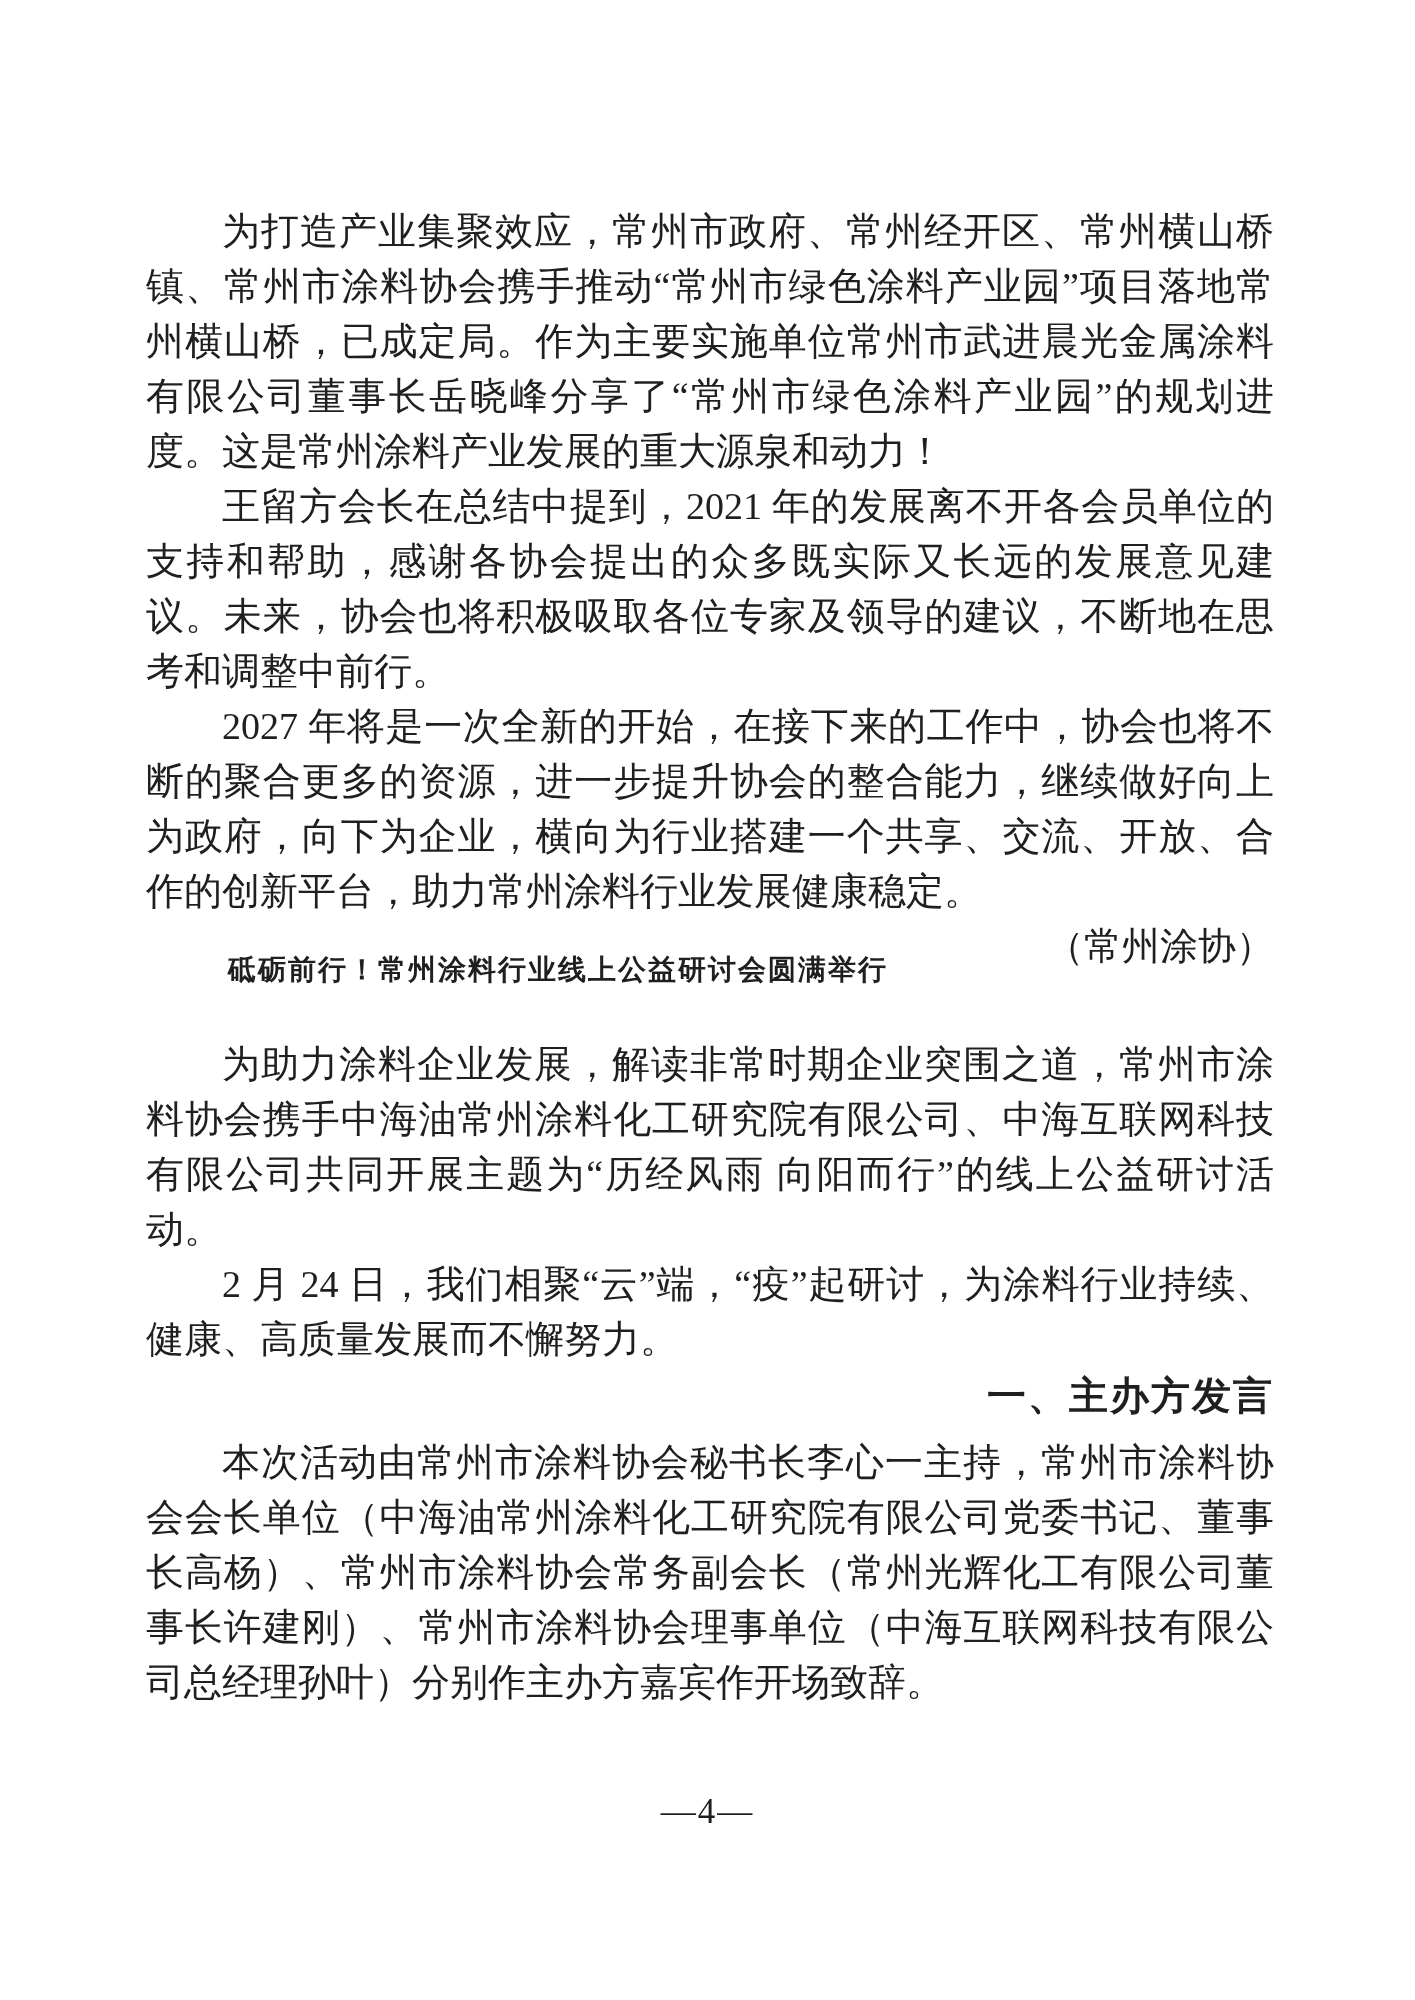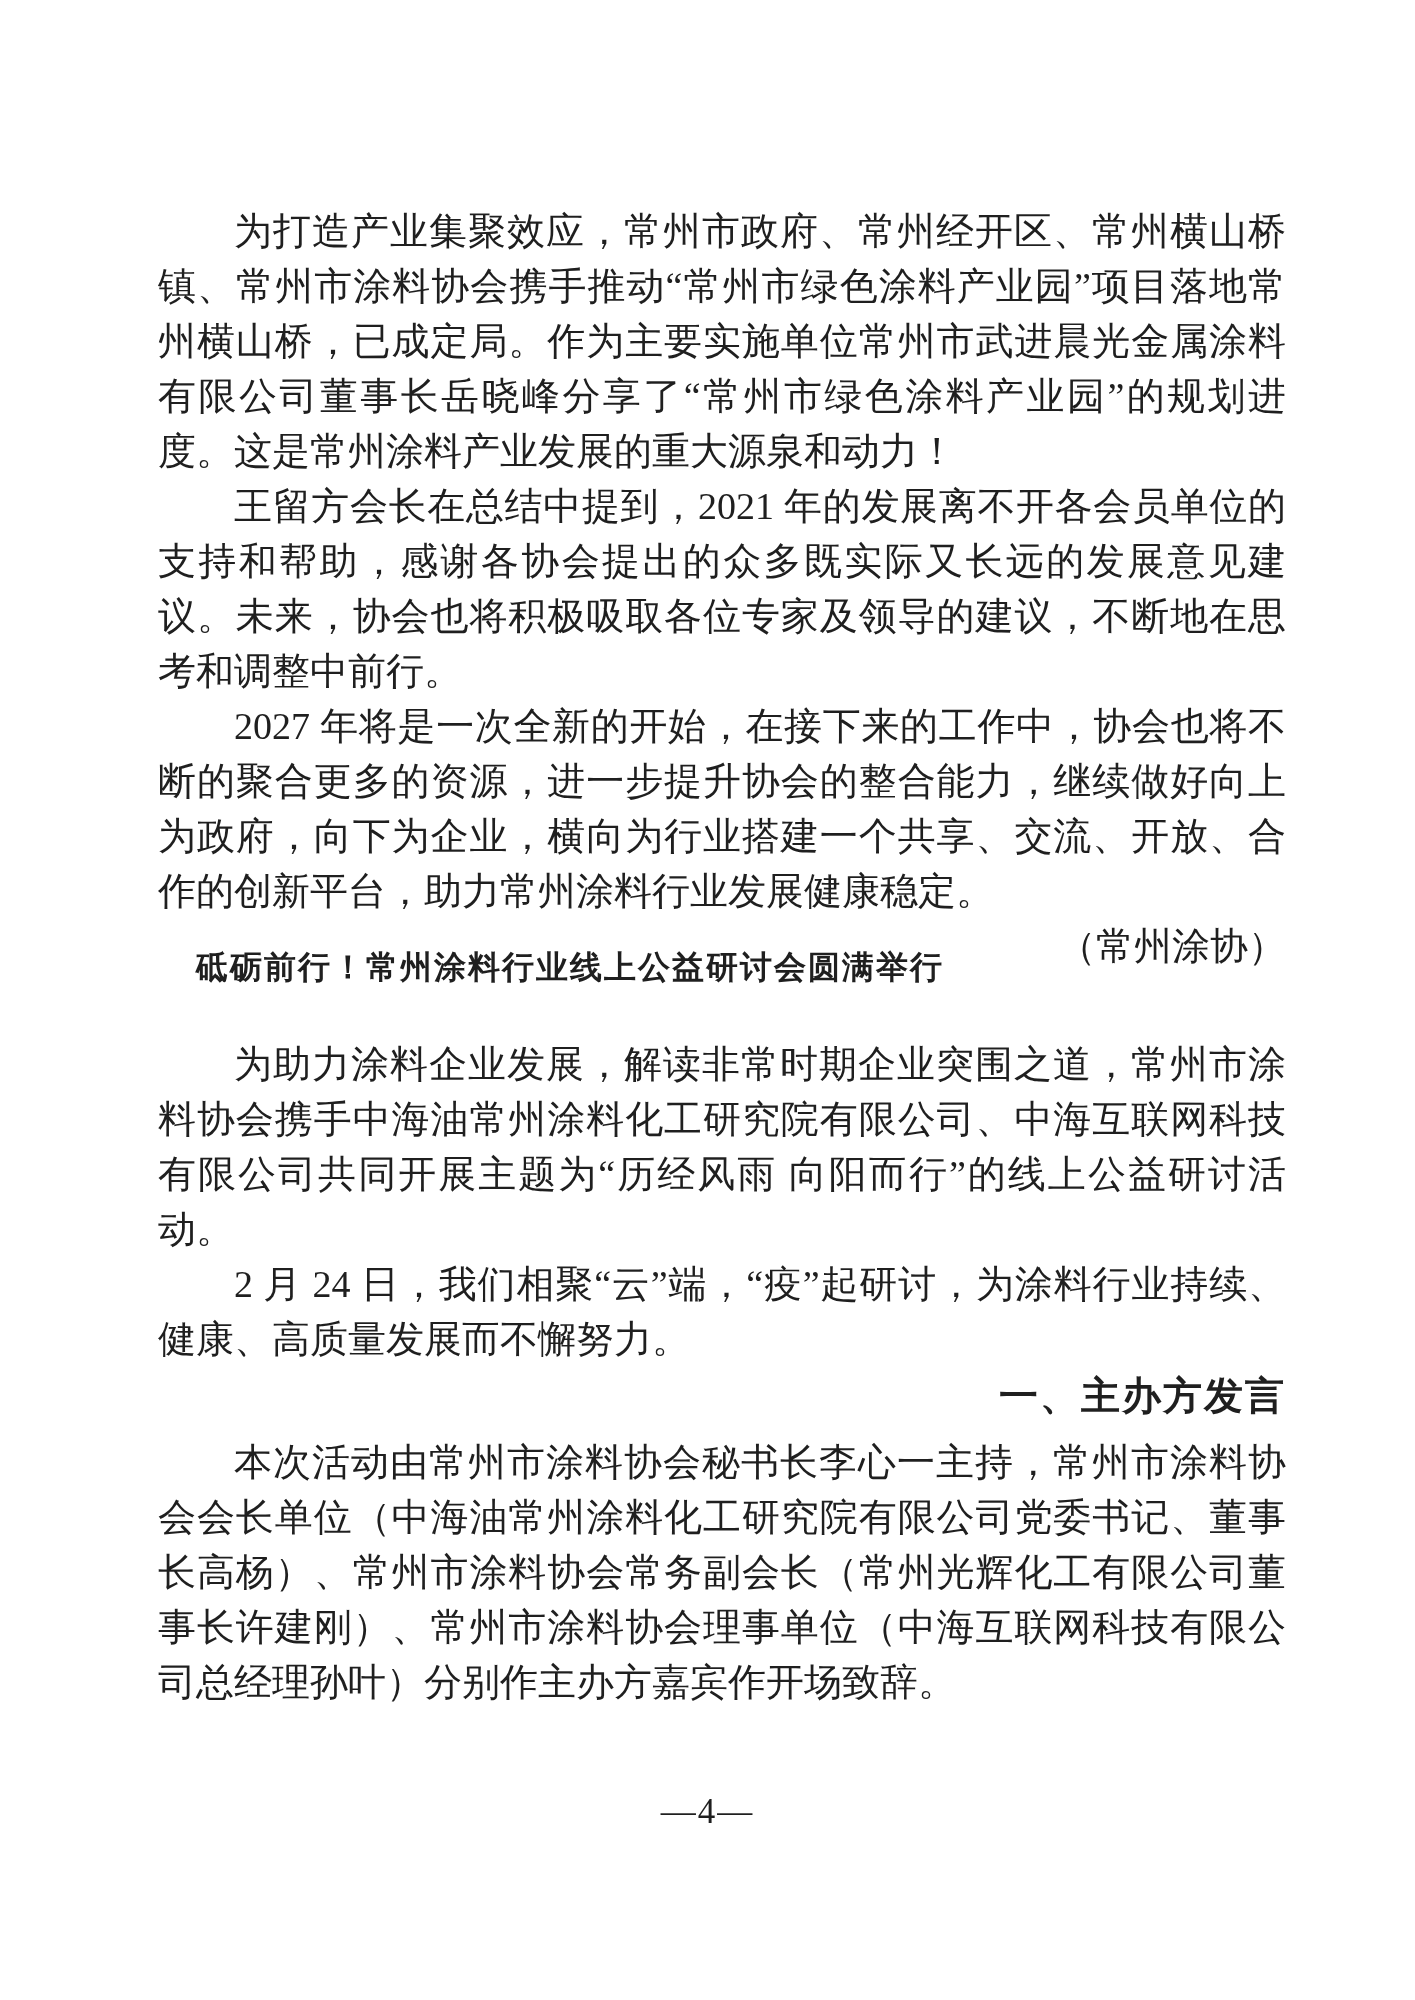--- a/index.html
+++ b/index.html
@@ -11,37 +11,37 @@
     position: relative;
     width: 1415px;
     height: 2000px;
     background: #ffffff;
     color: #1f1f1f;
     font-family: "Liberation Serif", "DejaVu Serif", serif;
     overflow: hidden;
   }
   .content {
     position: absolute;
-    left: 158px;
+    left: 146px;
     top: 204px;
     width: 1128px;
     font-size: 38px;
     line-height: 55px;
     text-align: justify;
   }
   .para {
     margin: 0;
     text-indent: 2em;
   }
   .attribution {
     float: right;
   }
   .article-title {
-    font-family: Liberation Mono, monospace;
-    font-size: 32px;
+    font-family: Liberation Sans, sans-serif;
+    font-size: 28px;
     line-height: 58px;
     font-weight: bold;
     text-align: center;
     text-indent: 0;
     letter-spacing: 2px;
     margin: 22px 0 38px 0;
   }
   .section-heading {
     font-family: "Liberation Sans", "DejaVu Sans", sans-serif;
     font-size: 39px;

